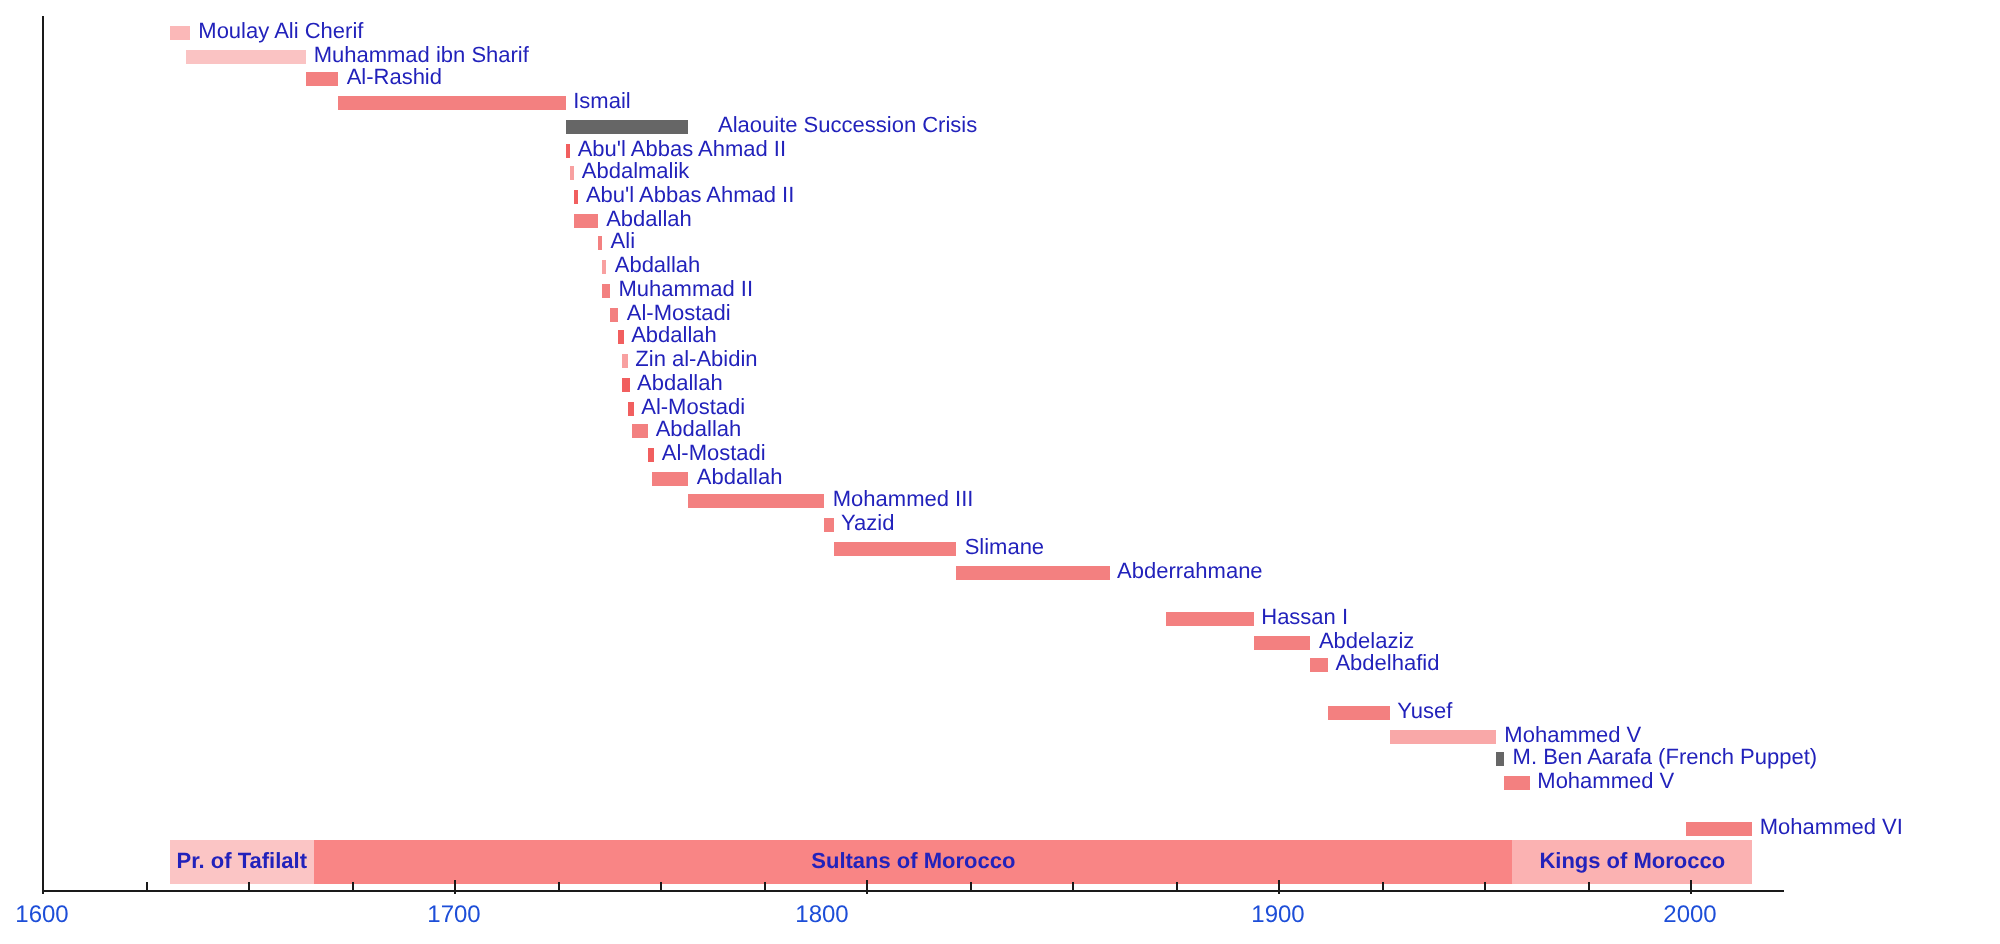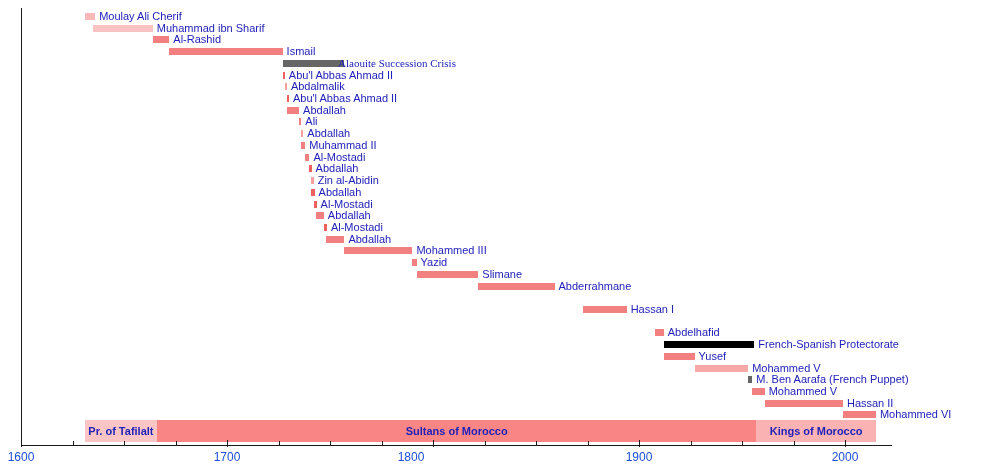--- a/index.html
+++ b/index.html
@@ -121,21 +121,21 @@
       <div class="row" style="top: 34.44px;">
         <div class="bar" style="left: 152.84px; width: 16.48px; background: rgb(243, 128, 128);"></div>
         <div class="bar-label" style="left: 173.32px;">Al-Rashid</div>
       </div>
       <div class="row" style="top: 46.16px;">
         <div class="bar" style="left: 169.32px; width: 113.3px; background: rgb(243, 128, 128);"></div>
         <div class="bar-label" style="left: 286.62px;">Ismail</div>
       </div>
       <div class="row" style="top: 57.88px;">
         <div class="bar" style="left: 282.62px; width: 61.8px; background: rgb(102, 102, 102);"></div>
-        <div class="bar-label" style="left: 338px; font-family: Liberation Serif, serif;">Alaouite Succession Crisis</div>
+        <div class="bar-label" style="left: 359px;">Alaouite Succession Crisis</div>
       </div>
       <div class="row" style="top: 69.6px;">
         <div class="bar" style="left: 282.62px; width: 2.2px; background: rgb(241, 95, 95);"></div>
         <div class="bar-label" style="left: 288.82px;">Abu'l Abbas Ahmad II</div>
       </div>
       <div class="row" style="top: 81.32px;">
         <div class="bar" style="left: 284.68px; width: 2.2px; background: rgb(248, 160, 160);"></div>
         <div class="bar-label" style="left: 290.88px;">Abdalmalik</div>
       </div>
       <div class="row" style="top: 93.04px;">
@@ -203,47 +203,43 @@
         <div class="bar-label" style="left: 482.32px;">Slimane</div>
       </div>
       <div class="row" style="top: 280.56px;">
         <div class="bar" style="left: 478.32px; width: 76.22px; background: rgb(243, 128, 128);"></div>
         <div class="bar-label" style="left: 558.54px;">Abderrahmane</div>
       </div>
       <div class="row" style="top: 304px;">
         <div class="bar" style="left: 583.38px; width: 43.26px; background: rgb(243, 128, 128);"></div>
         <div class="bar-label" style="left: 630.64px;">Hassan I</div>
       </div>
+      <div class="row" style="top: 315.72px;">
+        <div class="bar" style="left: 626.64px; width: 28.84px; background: rgb(243, 128, 128);"></div>
+        <div class="bar-label" style="left: 659.48px;">Abdelaziz</div>
+      </div>
       <div class="row" style="top: 327.44px;">
         <div class="bar" style="left: 655.48px; width: 8.24px; background: rgb(243, 128, 128);"></div>
         <div class="bar-label" style="left: 667.72px;">Abdelhafid</div>
       </div>
-      <div class="row" style="top: 339.16px;">
-        <div class="bar" style="left: 663.72px; width: 90.64px; background: rgb(0, 0, 0);"></div>
-        <div class="bar-label" style="left: 758.36px;">French-Spanish Protectorate</div>
-      </div>
       <div class="row" style="top: 350.88px;">
         <div class="bar" style="left: 663.72px; width: 30.9px; background: rgb(243, 128, 128);"></div>
         <div class="bar-label" style="left: 698.62px;">Yusef</div>
       </div>
       <div class="row" style="top: 362.6px;">
         <div class="bar" style="left: 694.62px; width: 53.56px; background: rgb(249, 168, 168);"></div>
         <div class="bar-label" style="left: 752.18px;">Mohammed V</div>
       </div>
       <div class="row" style="top: 374.32px;">
         <div class="bar" style="left: 748.18px; width: 4.12px; background: rgb(102, 102, 102);"></div>
         <div class="bar-label" style="left: 756.3px;">M. Ben Aarafa (French Puppet)</div>
       </div>
       <div class="row" style="top: 386.04px;">
         <div class="bar" style="left: 752.3px; width: 12.36px; background: rgb(243, 128, 128);"></div>
         <div class="bar-label" style="left: 768.66px;">Mohammed V</div>
-      </div>
-      <div class="row" style="top: 397.76px;">
-        <div class="bar" style="left: 764.66px; width: 78.28px; background: rgb(243, 128, 128);"></div>
-        <div class="bar-label" style="left: 846.94px;">Hassan II</div>
       </div>
       <div class="row" style="top: 409.48px;">
         <div class="bar" style="left: 842.94px; width: 32.96px; background: rgb(243, 128, 128);"></div>
         <div class="bar-label" style="left: 879.9px;">Mohammed VI</div>
       </div>
     </div>
 
   <div class="summary-row" id="summary-layer">
       <div class="summary-bar" style="left: 84.86px; width: 72.1px; background: rgb(251, 197, 197);"></div>
       <div class="summary-label" style="left: 84.86px; width: 72.1px;">Pr. of Tafilalt</div>

